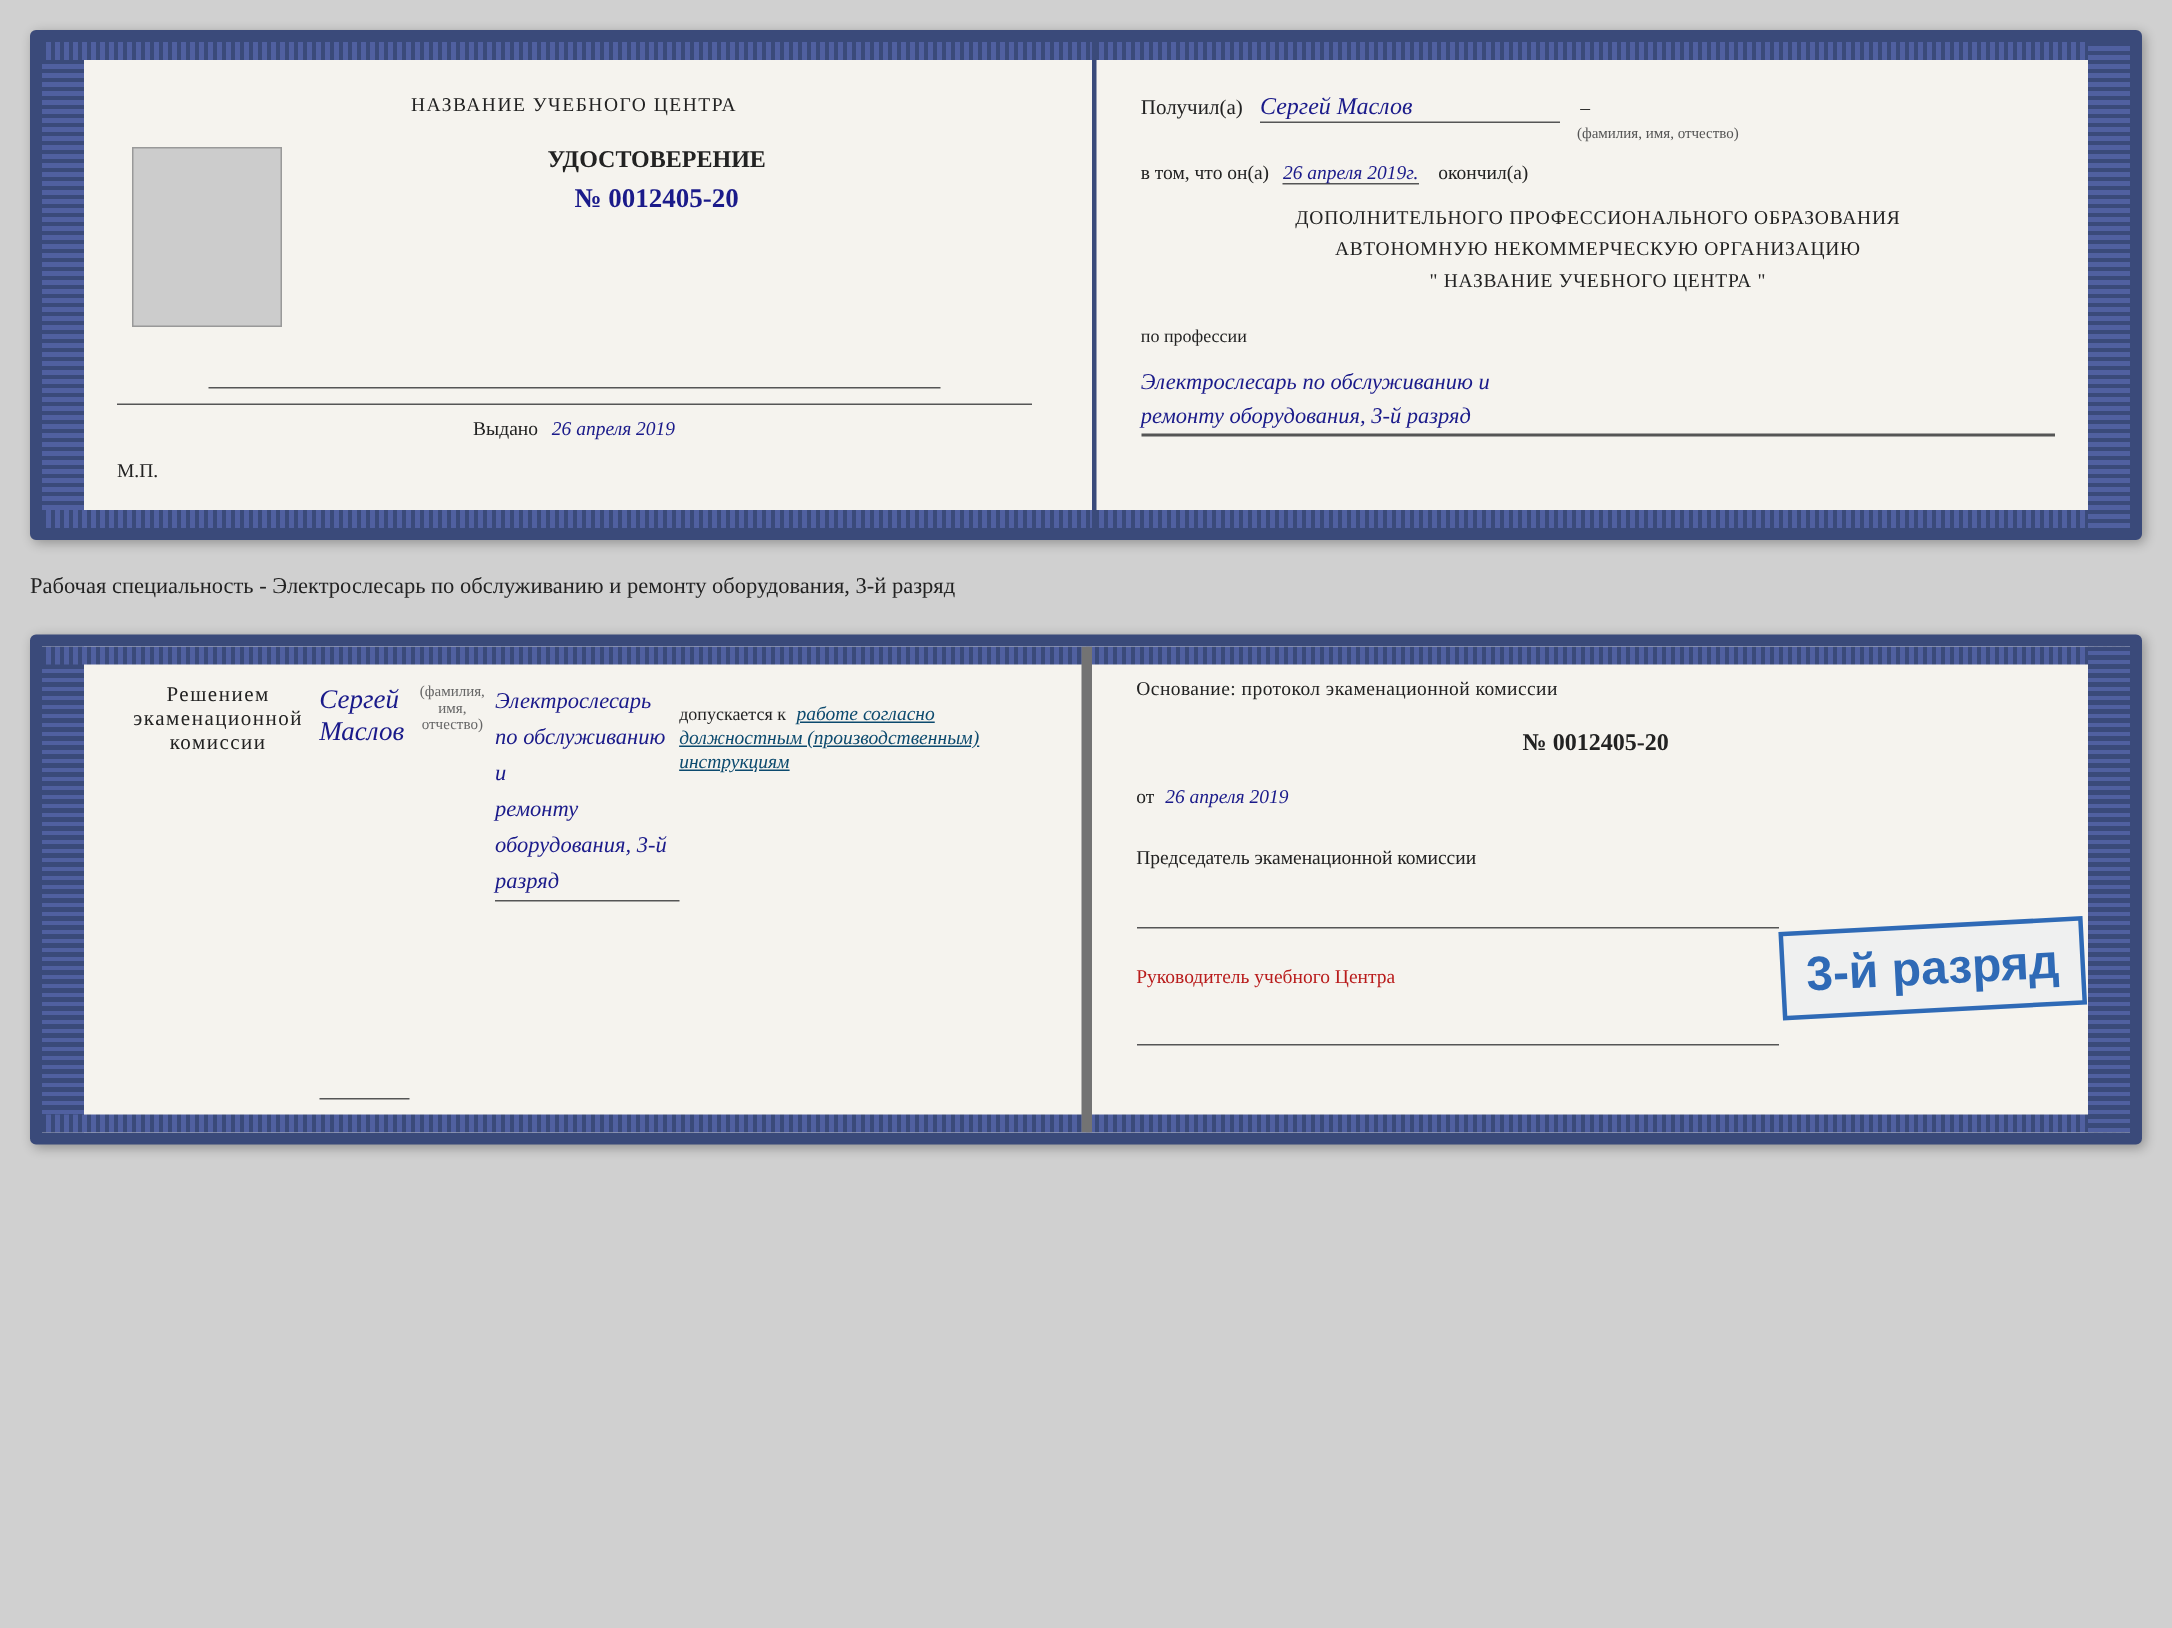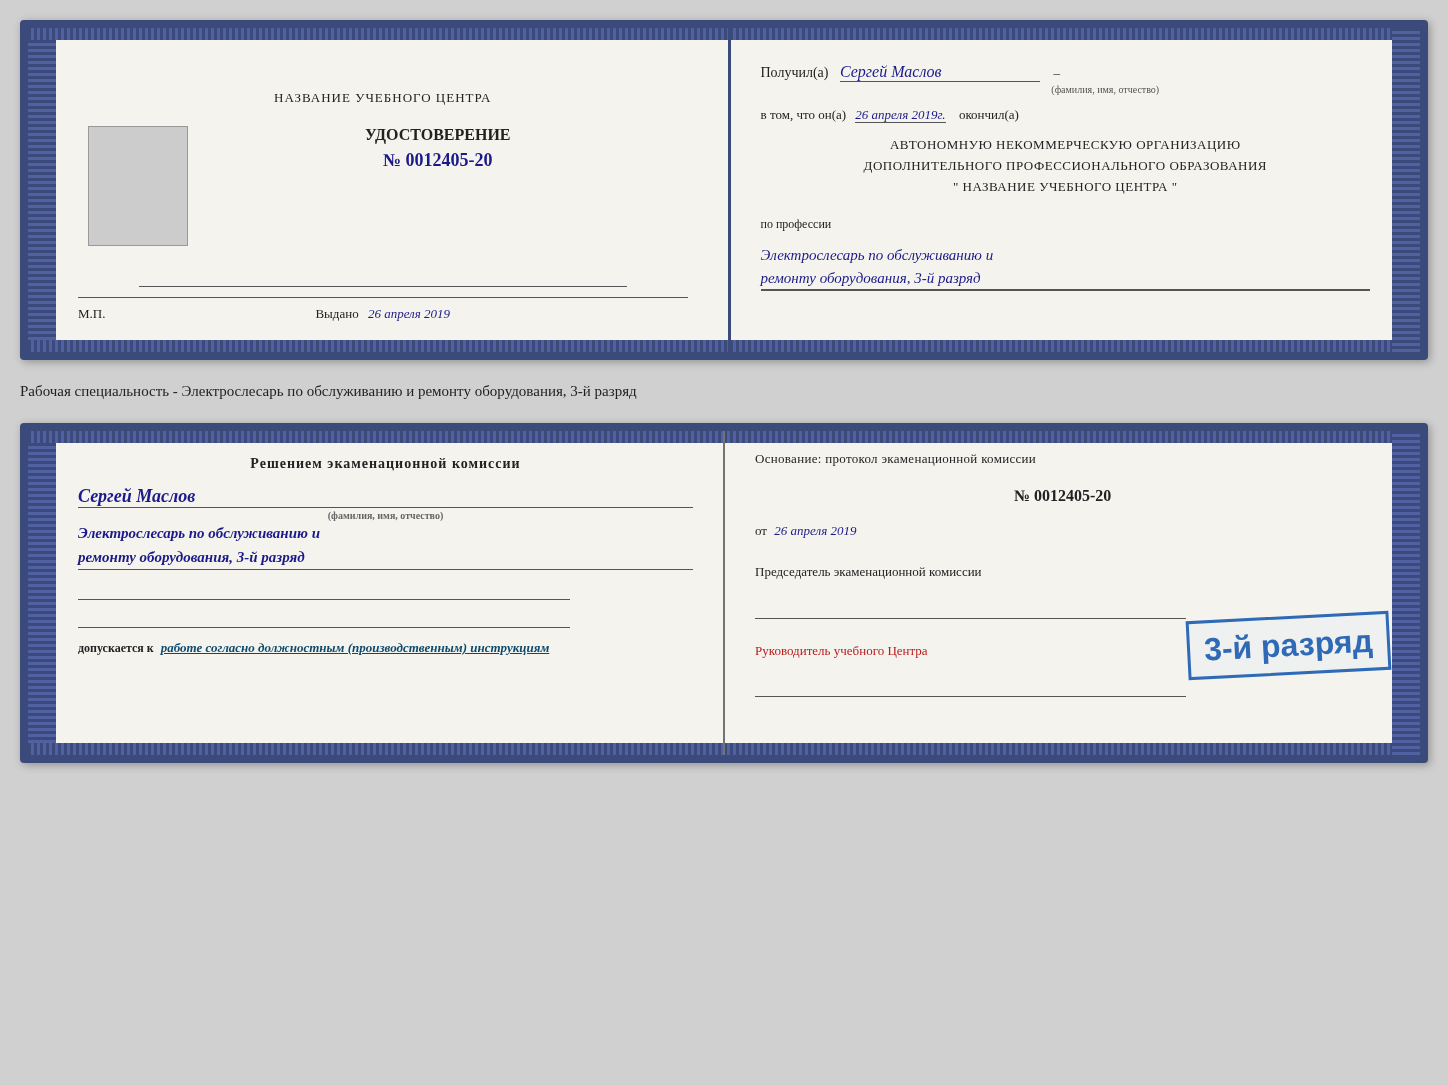--- a/index.html
+++ b/index.html
@@ -93,21 +93,21 @@
         #5060a0 3px, #5060a0 6px
       );
     }
 
     .center-title {
       font-size: 13px;
       letter-spacing: 1px;
       text-align: center;
       color: #222;
       text-transform: uppercase;
-      margin-top: 32px;
+      margin-top: 4px;
       margin-bottom: 20px;
     }
 
     .photo-placeholder {
       width: 100px;
       height: 120px;
       background: #ccc;
       border: 1px solid #999;
       margin-bottom: 20px;
       align-self: flex-start;
@@ -216,25 +216,24 @@
       font-size: 15px;
       color: #222;
       padding: 5px 0;
       font-family: Liberation Serif, serif;
     }
 
     
     .card2-left {
       flex: 1;
       padding: 25px 30px 20px 50px;
-      border-right: 2px solid #737373;
-      display: flex;
-      flex-direction: column;
+      border-right: 7px solid #737373;
+      display: flex;
+      flex-direction: row;
       position: relative;
-      font-weight: bold;
     }
 
     .card2-right {
       flex: 1;
       padding: 20px 50px 20px 30px;
       display: flex;
       flex-direction: column;
       gap: 14px;
       position: relative;
     }
@@ -418,22 +417,22 @@
           <span class="small-label" style="margin-left:80px;">(фамилия, имя, отчество)</span>
         </div>
 
         <div class="in-that-line">
           <span>в том, что он(а)</span>
           <span class="hw" style="margin-left:6px; font-style:italic; color:#1a1a8a; border-bottom:1px solid #555;">26 апреля 2019г.</span>
           <span style="margin-left:10px;">окончил(а)</span>
         </div>
 
         <div class="org-block">
+          <div>ДОПОЛНИТЕЛЬНОГО ПРОФЕССИОНАЛЬНОГО ОБРАЗОВАНИЯ</div>
           <div>АВТОНОМНУЮ НЕКОММЕРЧЕСКУЮ ОРГАНИЗАЦИЮ</div>
-          <div>ДОПОЛНИТЕЛЬНОГО ПРОФЕССИОНАЛЬНОГО ОБРАЗОВАНИЯ</div>
           <div>" НАЗВАНИЕ УЧЕБНОГО ЦЕНТРА "</div>
         </div>
 
         <div class="profession-label">по профессии</div>
         <div class="profession-value">
           <span>Электрослесарь по обслуживанию и</span><br>
           <span class="profession-value2">ремонту оборудования, 3-й разряд</span>
         </div>
       </div>
     </div>

